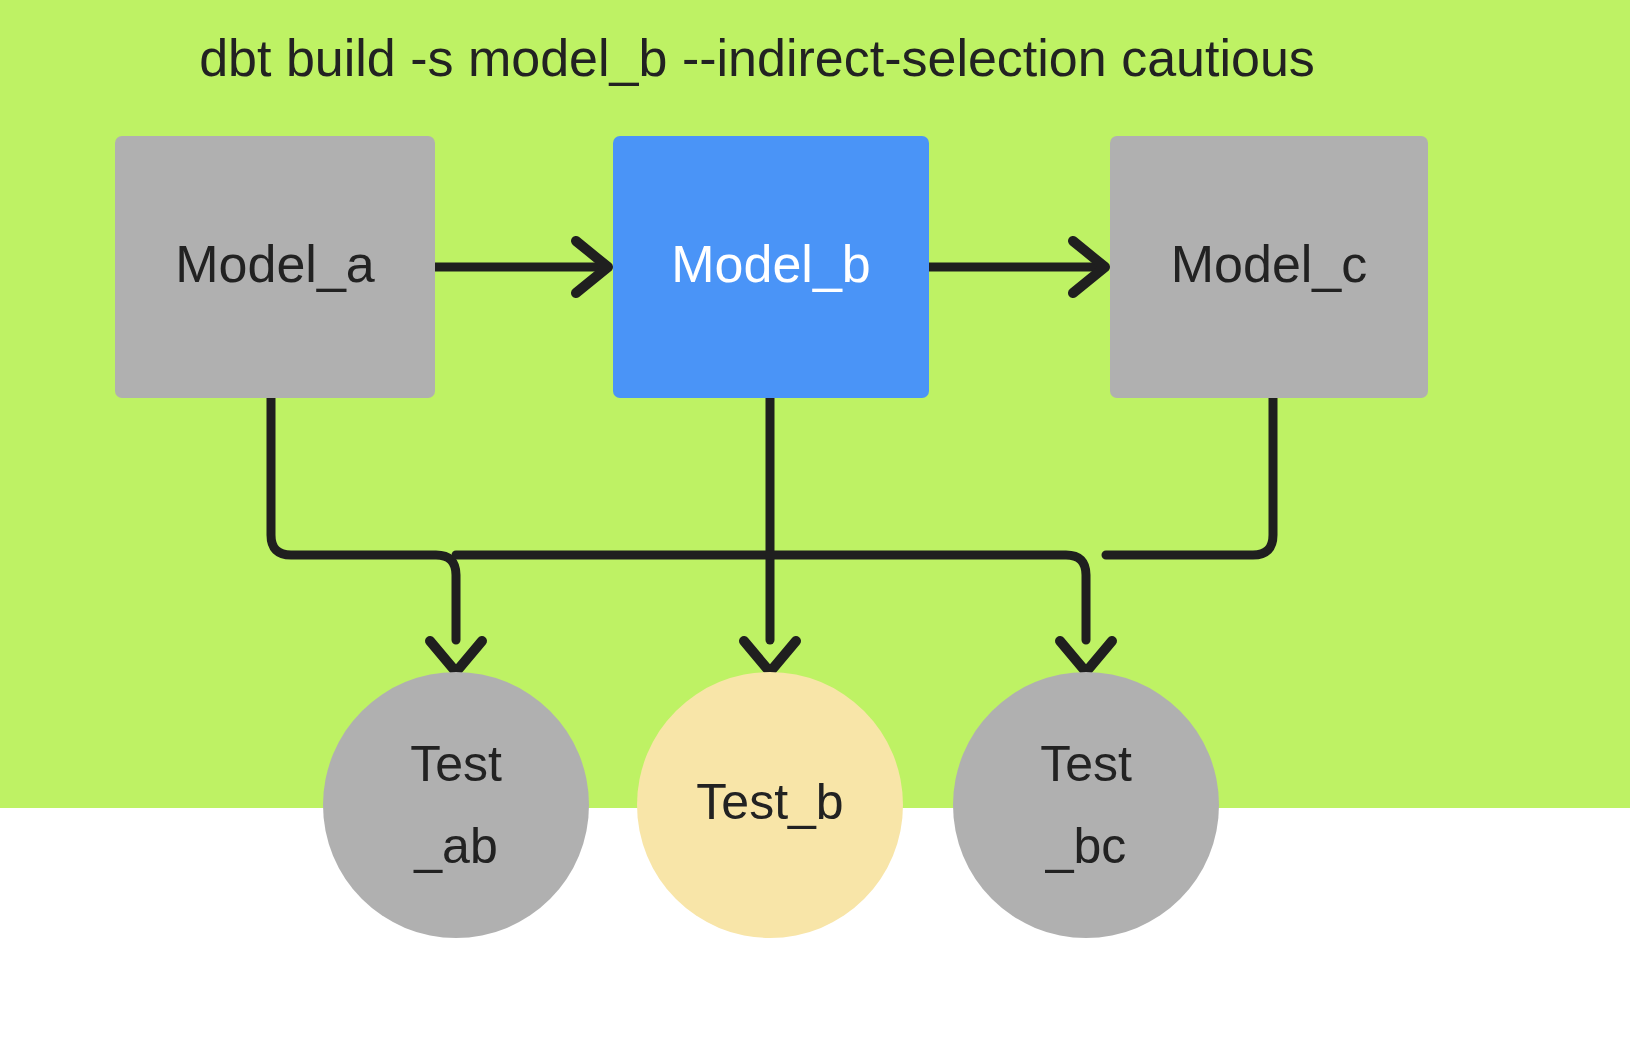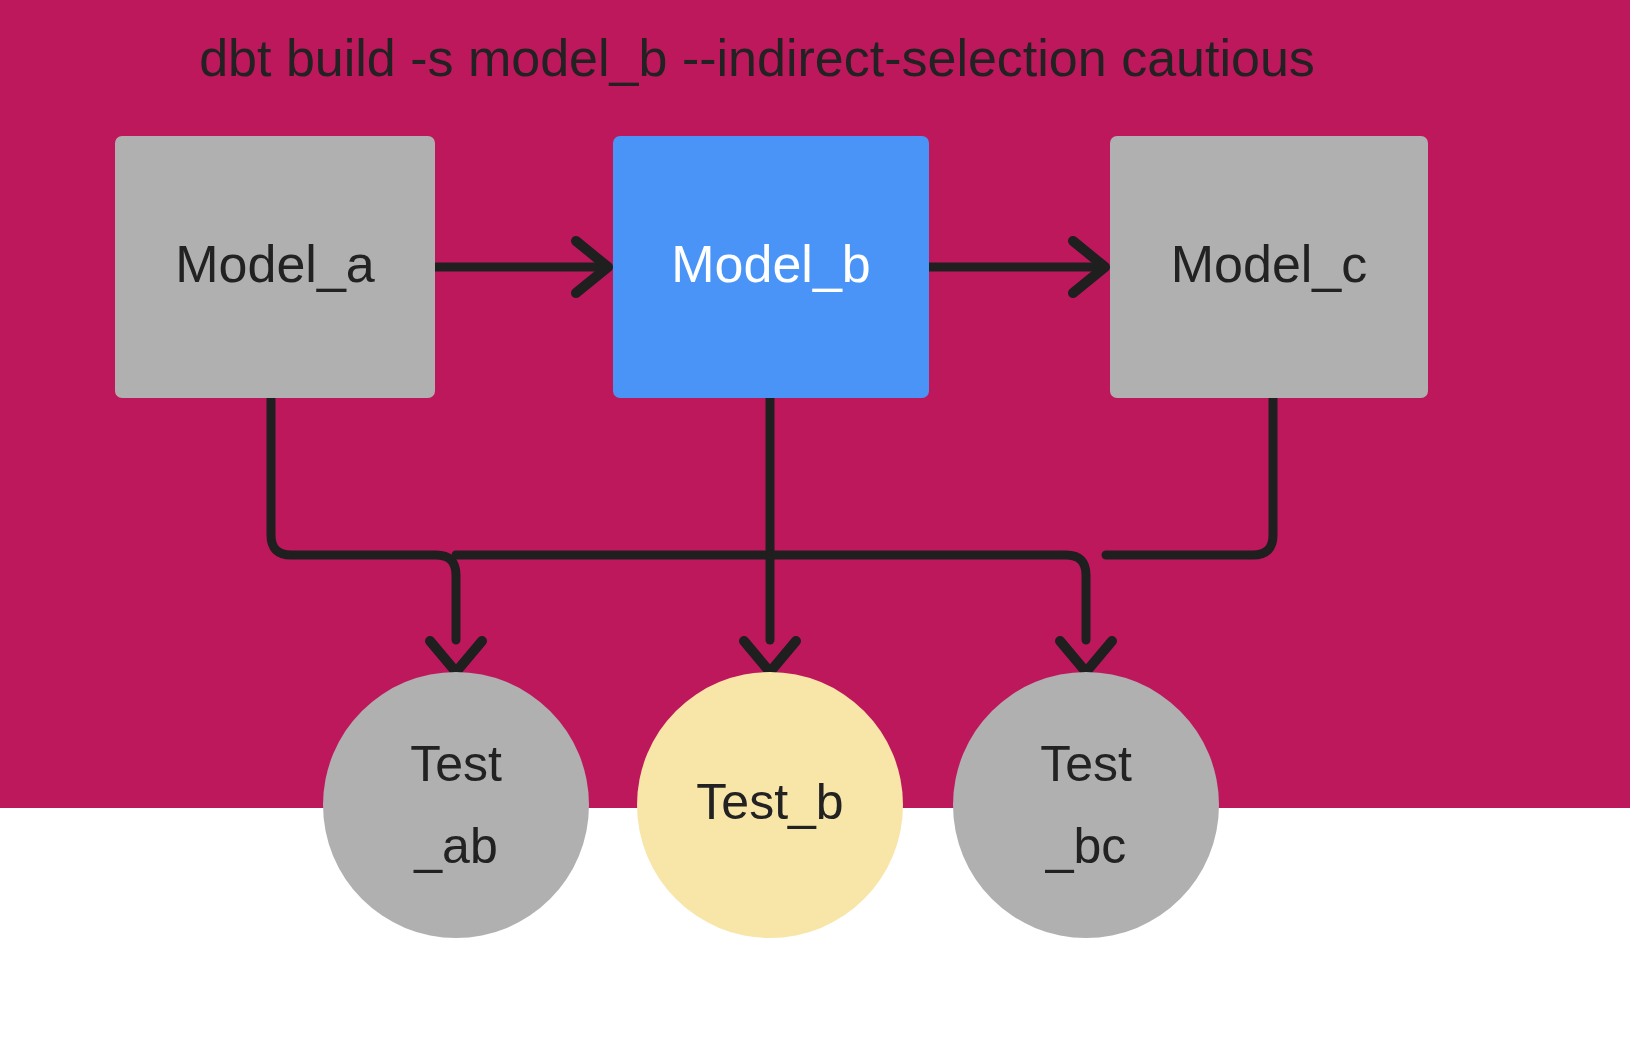--- a/index.html
+++ b/index.html
@@ -10,21 +10,21 @@
   body {
     width: 1630px;
     height: 1060px;
     font-family: "Liberation Sans", sans-serif;
     overflow: hidden;
   }
   #diagram-root {
     position: relative;
     width: 1630px;
     height: 808px;
-    background: #be185d;
+    background: #bef264;
   }
   #diagram-svg {
     position: absolute;
     inset: 0;
     width: 1630px;
     height: 1060px;
     display: block;
   }
   .node-label {
     font-family: "Liberation Sans", sans-serif;

